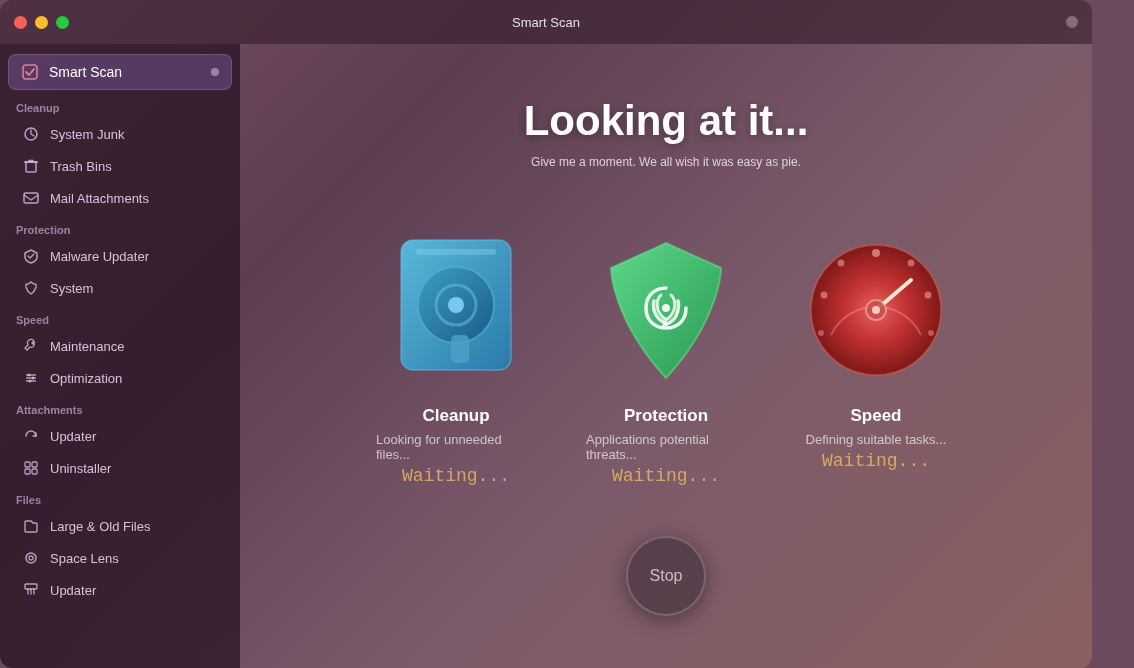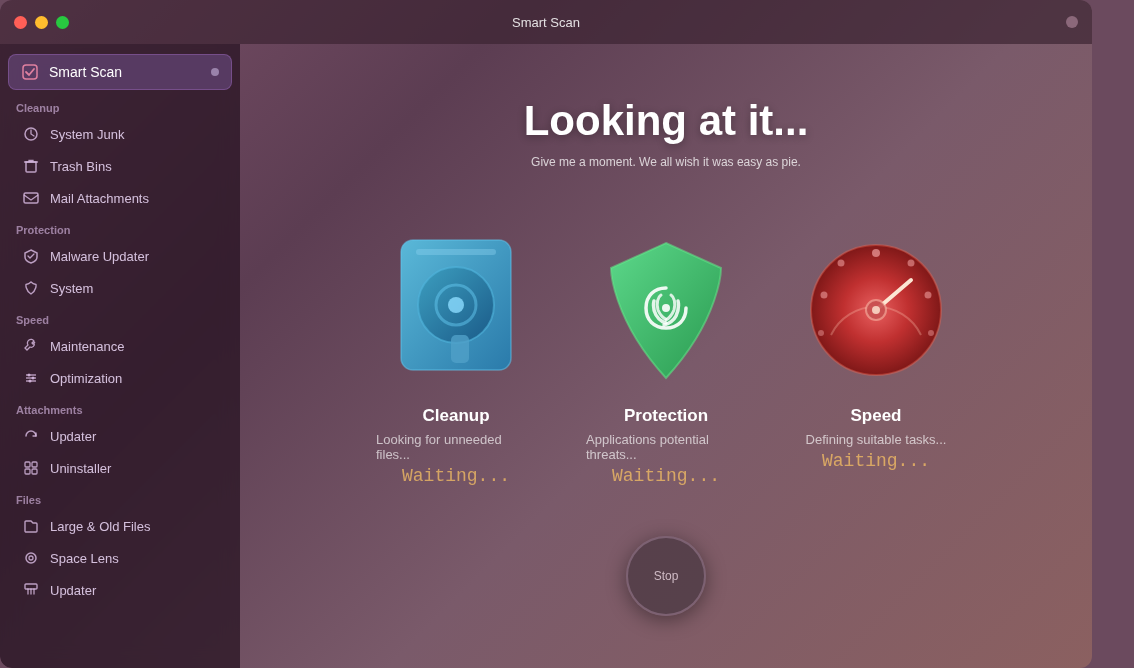--- a/index.html
+++ b/index.html
@@ -231,21 +231,21 @@
       display: flex;
       align-items: center;
       justify-content: center;
       cursor: pointer;
       box-shadow: 0 4px 20px rgba(0,0,0,0.4);
       position: relative;
     }
 
     .stop-button-label {
       color: rgba(220,200,210,0.9);
-      font-size: 12px;
+      font-size: 16px;
       font-weight: 500;
     }
 
     
     svg { overflow: visible; }
   </style>
 </head>
 <body>
 
 <div class="window">

